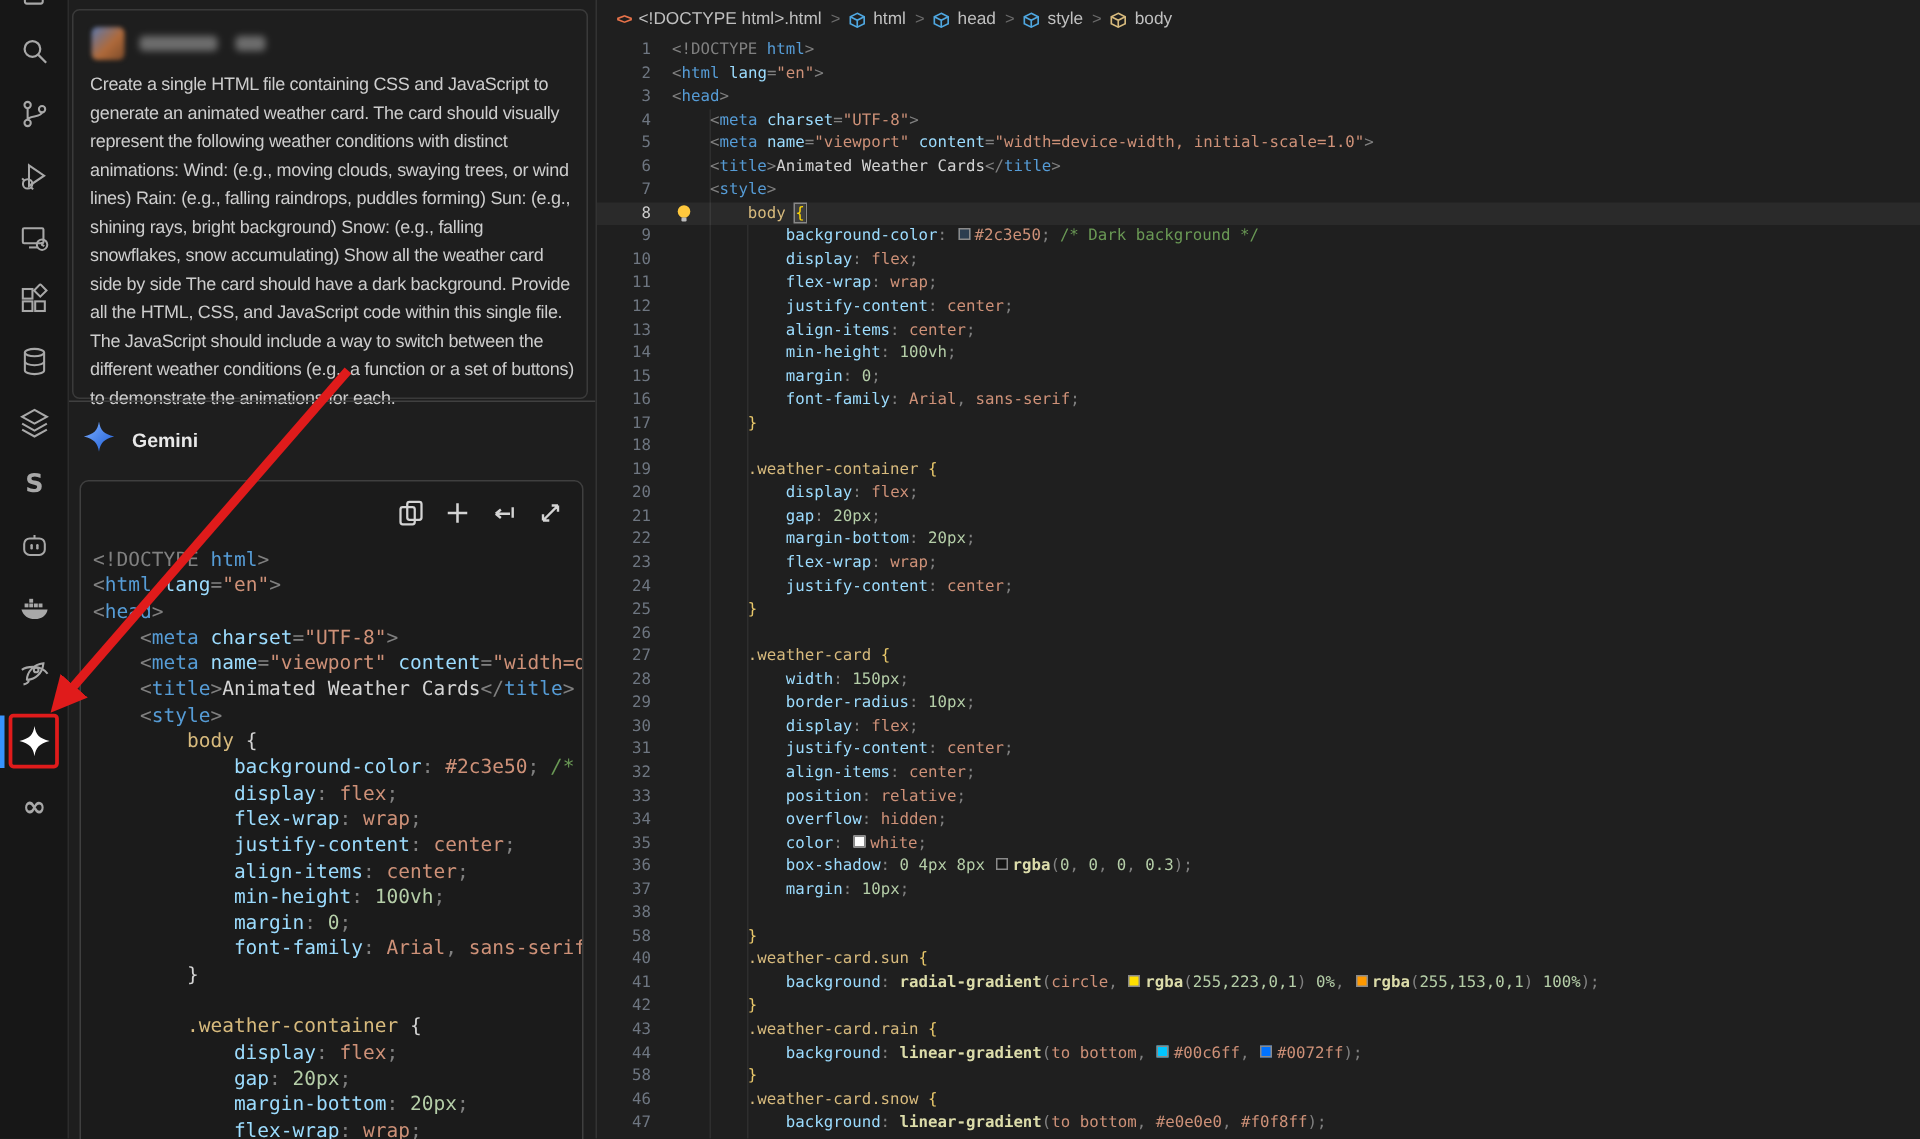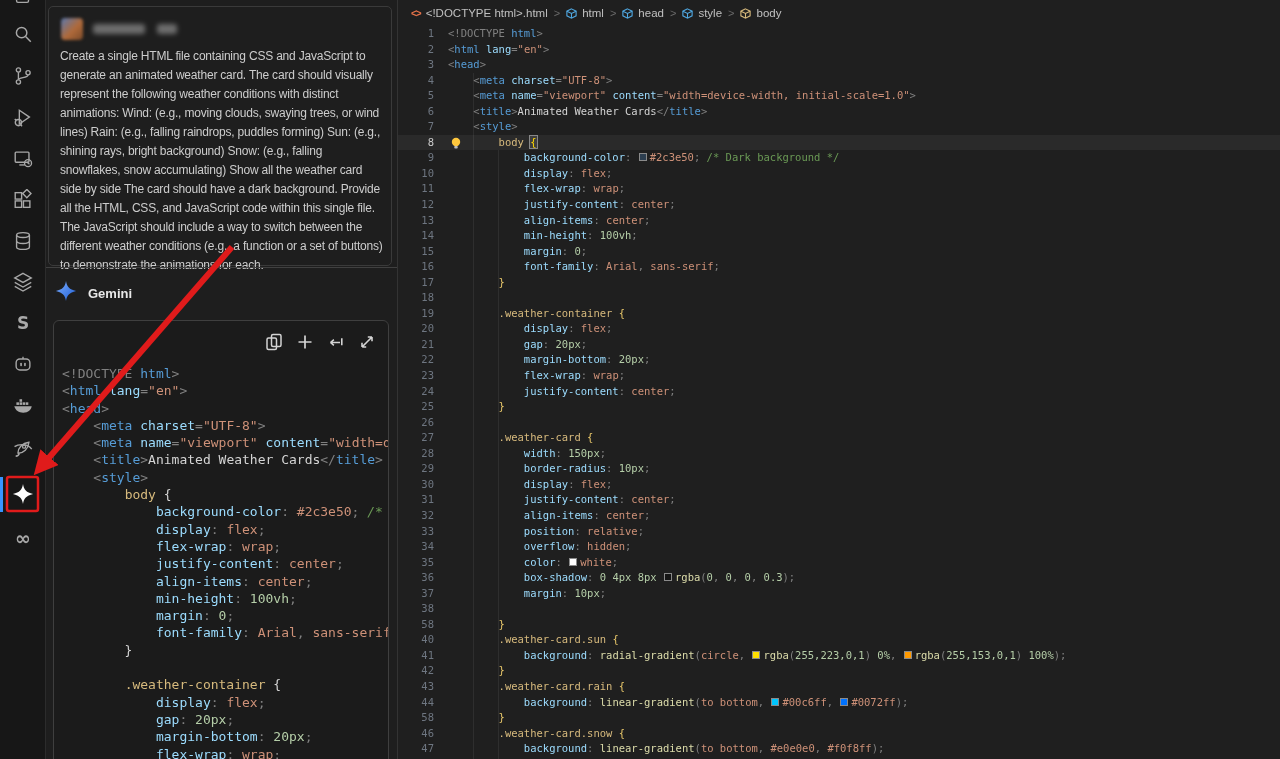--- a/index.html
+++ b/index.html
@@ -62,21 +62,21 @@
   .ed-line{white-space:pre;line-height:15.55px;height:15.55px;}
   .lightbulb{position:absolute;left:52px;top:136px;width:12px;height:13px;cursor:pointer;}
 
   
   .tk-p{color:#808080;}
   .tk-t{color:#569cd6;}
   .tk-a{color:#9cdcfe;}
   .tk-s{color:#ce9178;}
   .tk-x{color:#d4d4d4;}
   .tk-n{color:#b5cea8;margin-top:32px;}
-  .tk-f{color:#dcdcaa;}
+  .tk-f{color:#dcdcaa;font-weight:bold;}
   .tk-sel{color:#d7ba7d;}
   .tk-b{color:#e8c76a;}
   .tk-c{color:#6a9955;}
   .tk-bm{color:#ffd700;background:rgba(110,110,110,0.3);box-shadow:0 0 0 1px #888;}
   .swatch{display:inline-block;width:8px;height:8px;border:1px solid #8a8a8a;
     margin:0 3px 0 1px;}
 
   
   .overlay{position:absolute;left:0;top:0;width:1280px;height:759px;z-index:40;pointer-events:none;}
 </style>

